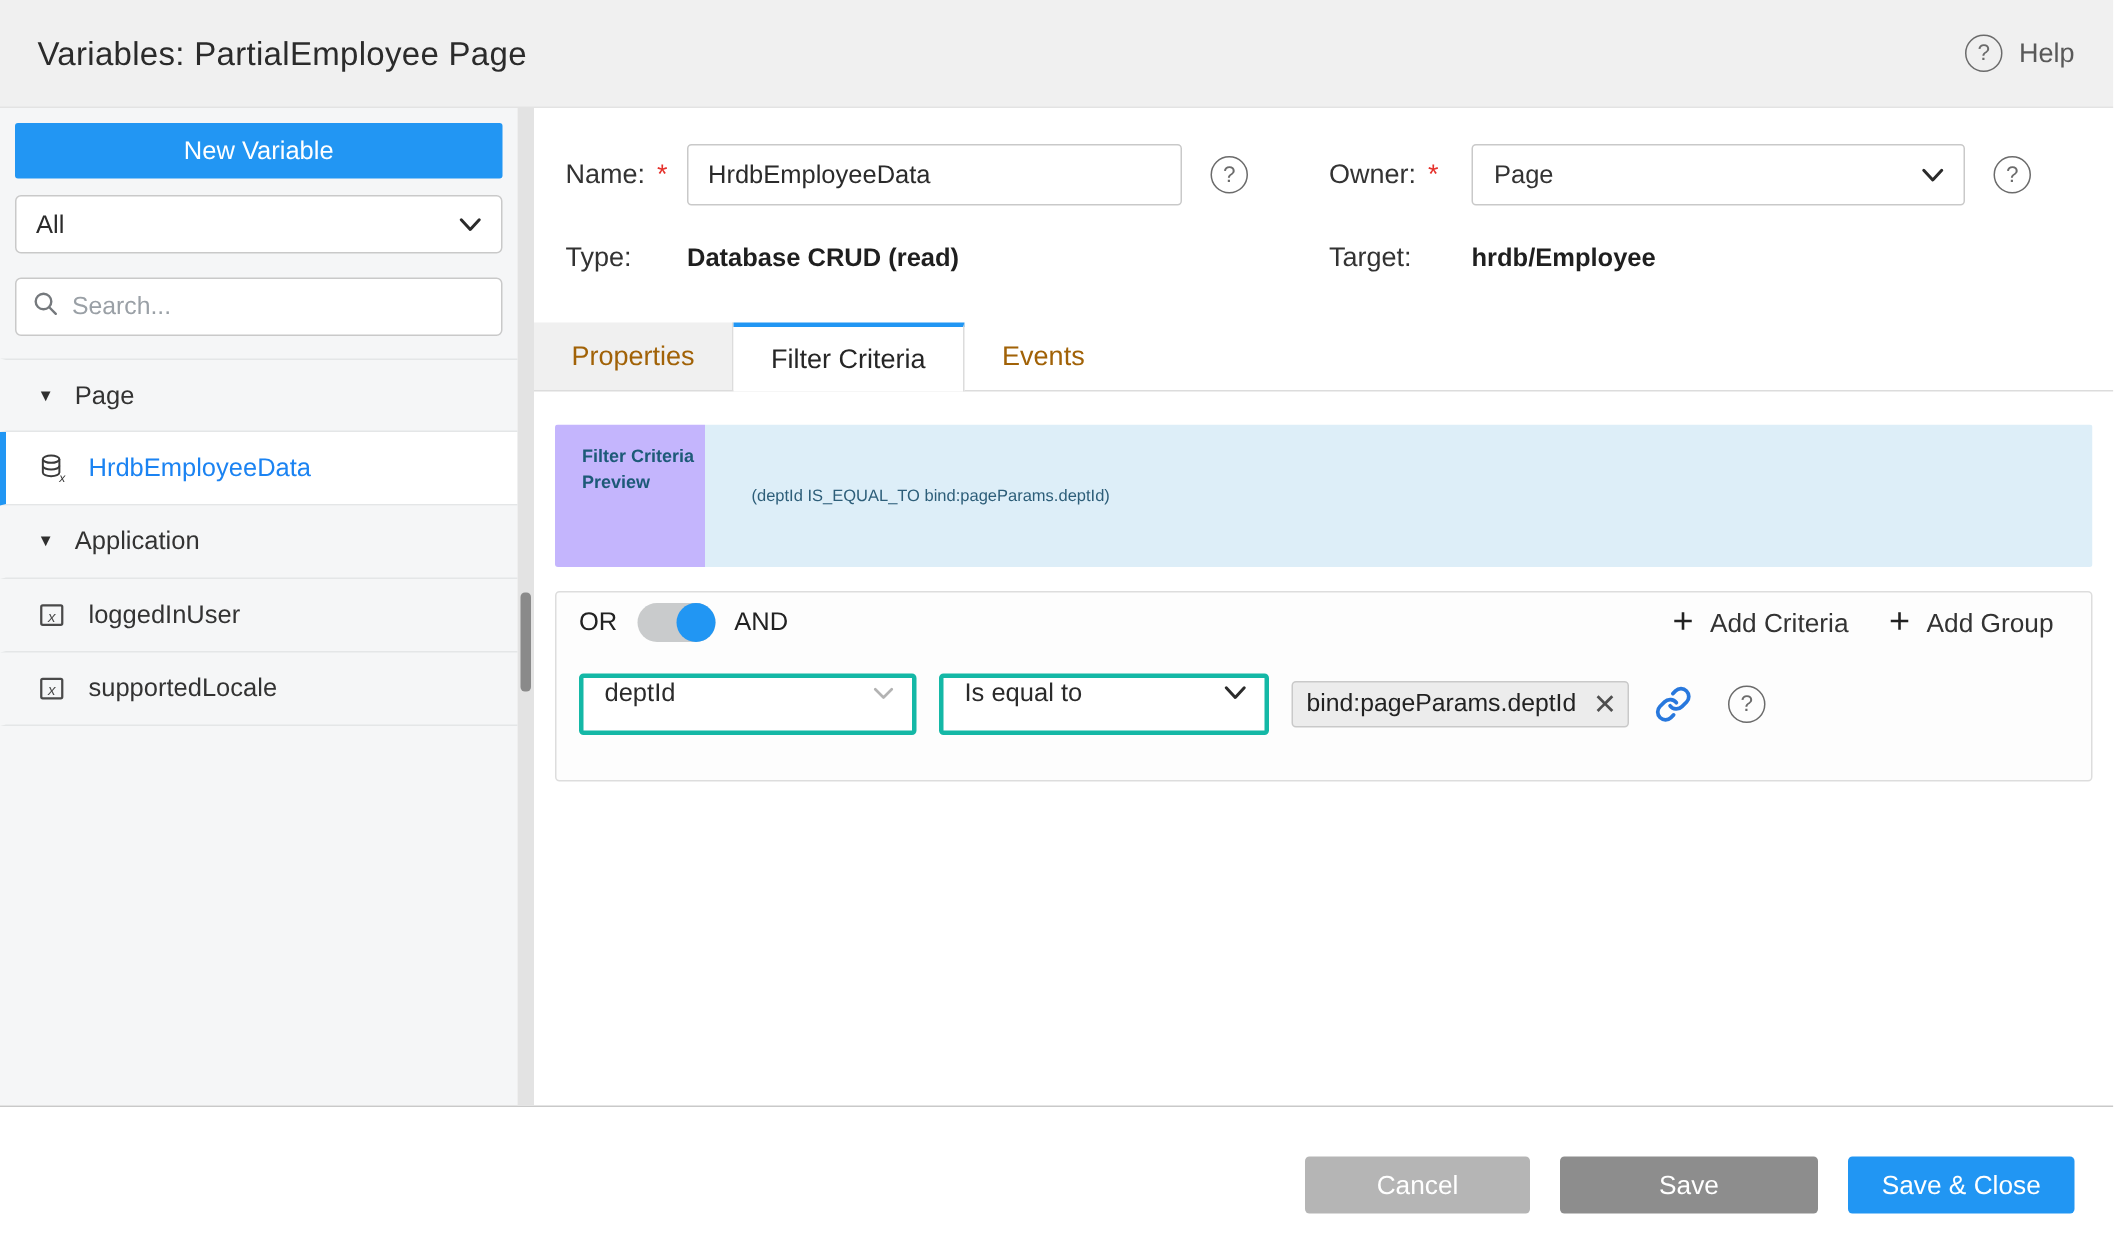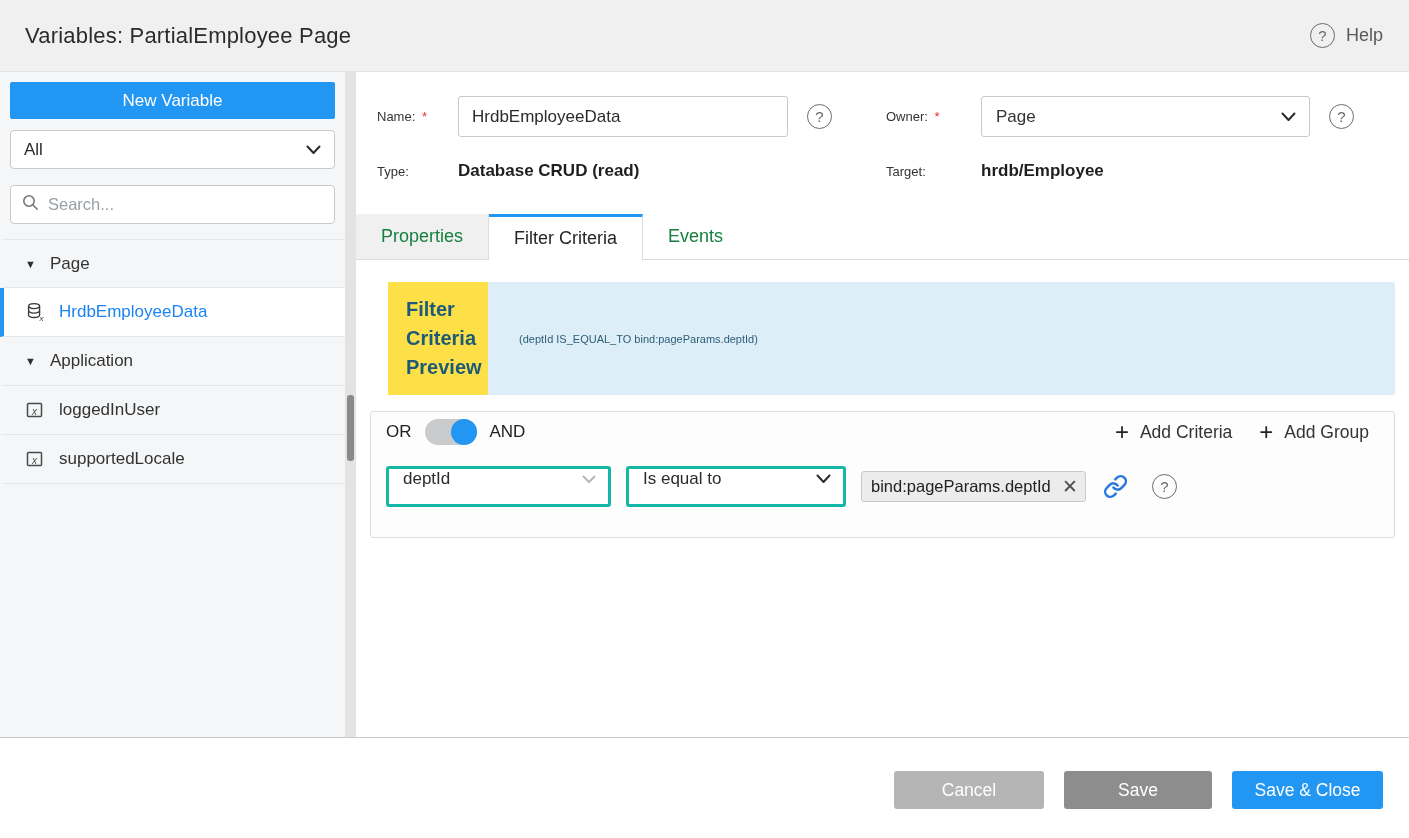--- a/index.html
+++ b/index.html
@@ -31,39 +31,39 @@
   .vicon { width:20px; display:flex; align-items:center; justify-content:center; }
 
   .scroll-strip { width:11px; background:#e3e3e3; position:relative; flex:0 0 auto; }
   .scroll-thumb { position:absolute; left:2px; top:323px; width:7px; height:66px; background:#8a8a8a; border-radius:3px; }
 
   
   .main { flex:1 1 auto; background:#fff; min-width:0; }
   .form-area { padding:24px 14px 0 21px; }
   .frow { display:flex; }
   .fcol { flex:1 1 50%; display:flex; align-items:center; min-width:0; }
-  .flabel { font-size:13px; color:#333; white-space:nowrap; }
+  .flabel { font-size:18px; color:#333; white-space:nowrap; }
   .lw1 { width:81px; } .lw2 { width:95px; }
   .req { color:#e5312b; margin-left:3px; }
   .txt-input { width:330px; height:41px; border:1px solid #c9c9c9; border-radius:3px; font-size:17px; font-family:inherit; color:#2b2b2b; padding:0 13px; outline:none; }
   .owner-select { width:329px; height:41px; border:1px solid #c9c9c9; border-radius:3px; background:#fff; display:flex; align-items:center; justify-content:space-between; padding:0 13px 0 14px; font-size:17px; cursor:pointer; }
   .fhelp { margin-left:19px; cursor:pointer; flex:0 0 auto; }
   .row2 { margin-top:24px; }
   .bval { font-size:17px; font-weight:bold; color:#1f1f1f; }
 
   
   .tabs { margin-top:33px; display:flex; border-bottom:1px solid #dcdcdc; height:46px; align-items:stretch; }
-  .tab { padding:0 25px; display:flex; align-items:center; font-size:18px; color:#15803d; cursor:pointer; }
+  .tab { padding:0 25px; display:flex; align-items:center; font-size:18px; color:#a16207; cursor:pointer; }
   .tab.props { background:#f0f0f0; border-right:1px solid #dcdcdc; }
   .tab.active { background:#fff; color:#262626; border-top:3px solid #2196f3; border-right:1px solid #dcdcdc; margin-bottom:-1px; }
   .tab.events { background:transparent; }
 
   .tab-content { padding:22px 14px 0 14px; }
   .preview { display:flex; min-height:95px; border-radius:2px; overflow:hidden; }
-  .preview-label { flex:0 0 100px; background:#fde047; color:#1d5a78; font-weight:bold; font-size:20px; line-height:1.45; padding:13px 6px 13px 18px;margin-left:18px; }
+  .preview-label { flex:0 0 100px; background:#c4b5fd; color:#1d5a78; font-weight:bold; font-size:12px; line-height:1.45; padding:13px 6px 13px 18px; }
   .preview-body { flex:1; background:#ddeef8; display:flex; align-items:center; padding-left:31px; color:#2d5e79; font-size:11px; }
 
   .crit-panel { margin-top:16px; border:1px solid #ddd; border-radius:3px; background:#fdfdfd; padding:7px 25px 30px 15px; }
   .panel-top { display:flex; align-items:center; }
   .tgl-group { display:flex; align-items:center; gap:13px; font-size:17px; color:#222; }
   .toggle { width:52px; height:26px; background:#c9cbcc; border-radius:13px; position:relative; cursor:pointer; }
   .knob { position:absolute; right:0; top:0; width:26px; height:26px; border-radius:50%; background:#2196f3; }
   .spacer { flex:1; }
   .add-btn { display:flex; align-items:center; gap:11px; margin-left:27px; font-size:17.5px; color:#333; cursor:pointer; white-space:nowrap; }
   .plus { font-size:24px; font-weight:300; color:#222; line-height:1; }
@@ -75,21 +75,21 @@
   .chip { margin-left:15px; width:225px; height:31px; background:#ececec; border:1px solid #c9c9c9; border-radius:3px; display:flex; align-items:center; font-size:16.5px; color:#222; padding-left:9px; cursor:pointer; }
   .chip-val { flex:1; white-space:nowrap; overflow:hidden; }
   .chip-x { font-size:19px; color:#4f4f4f; padding:0 7px 0 0; cursor:pointer; }
   .link-ic { margin-left:17px; cursor:pointer; display:flex; }
   .crit-help { margin-left:24px; cursor:pointer; }
 
   
   .ftr { flex:0 0 101px; background:#fff; border-top:1px solid #c9c9c9; display:flex; justify-content:flex-end; align-items:flex-start; gap:20px; padding:33px 26px 0 0; }
   .btn { height:38px; border:none; border-radius:3px; color:#fff; font-size:17.5px; font-family:inherit; cursor:pointer; }
   .btn-cancel { width:150px; background:#b5b5b5; }
-  .btn-save { width:148px; background:#8d8d8d; }
+  .btn-save { width:172px; background:#8d8d8d; }
   .btn-sc { width:151px; background:#2196f3; }
 </style>
 </head>
 <body>
 
 <div class="app">
 
   <div class="hdr">
     <h1>Variables: PartialEmployee Page</h1>
     <div class="help-btn">

